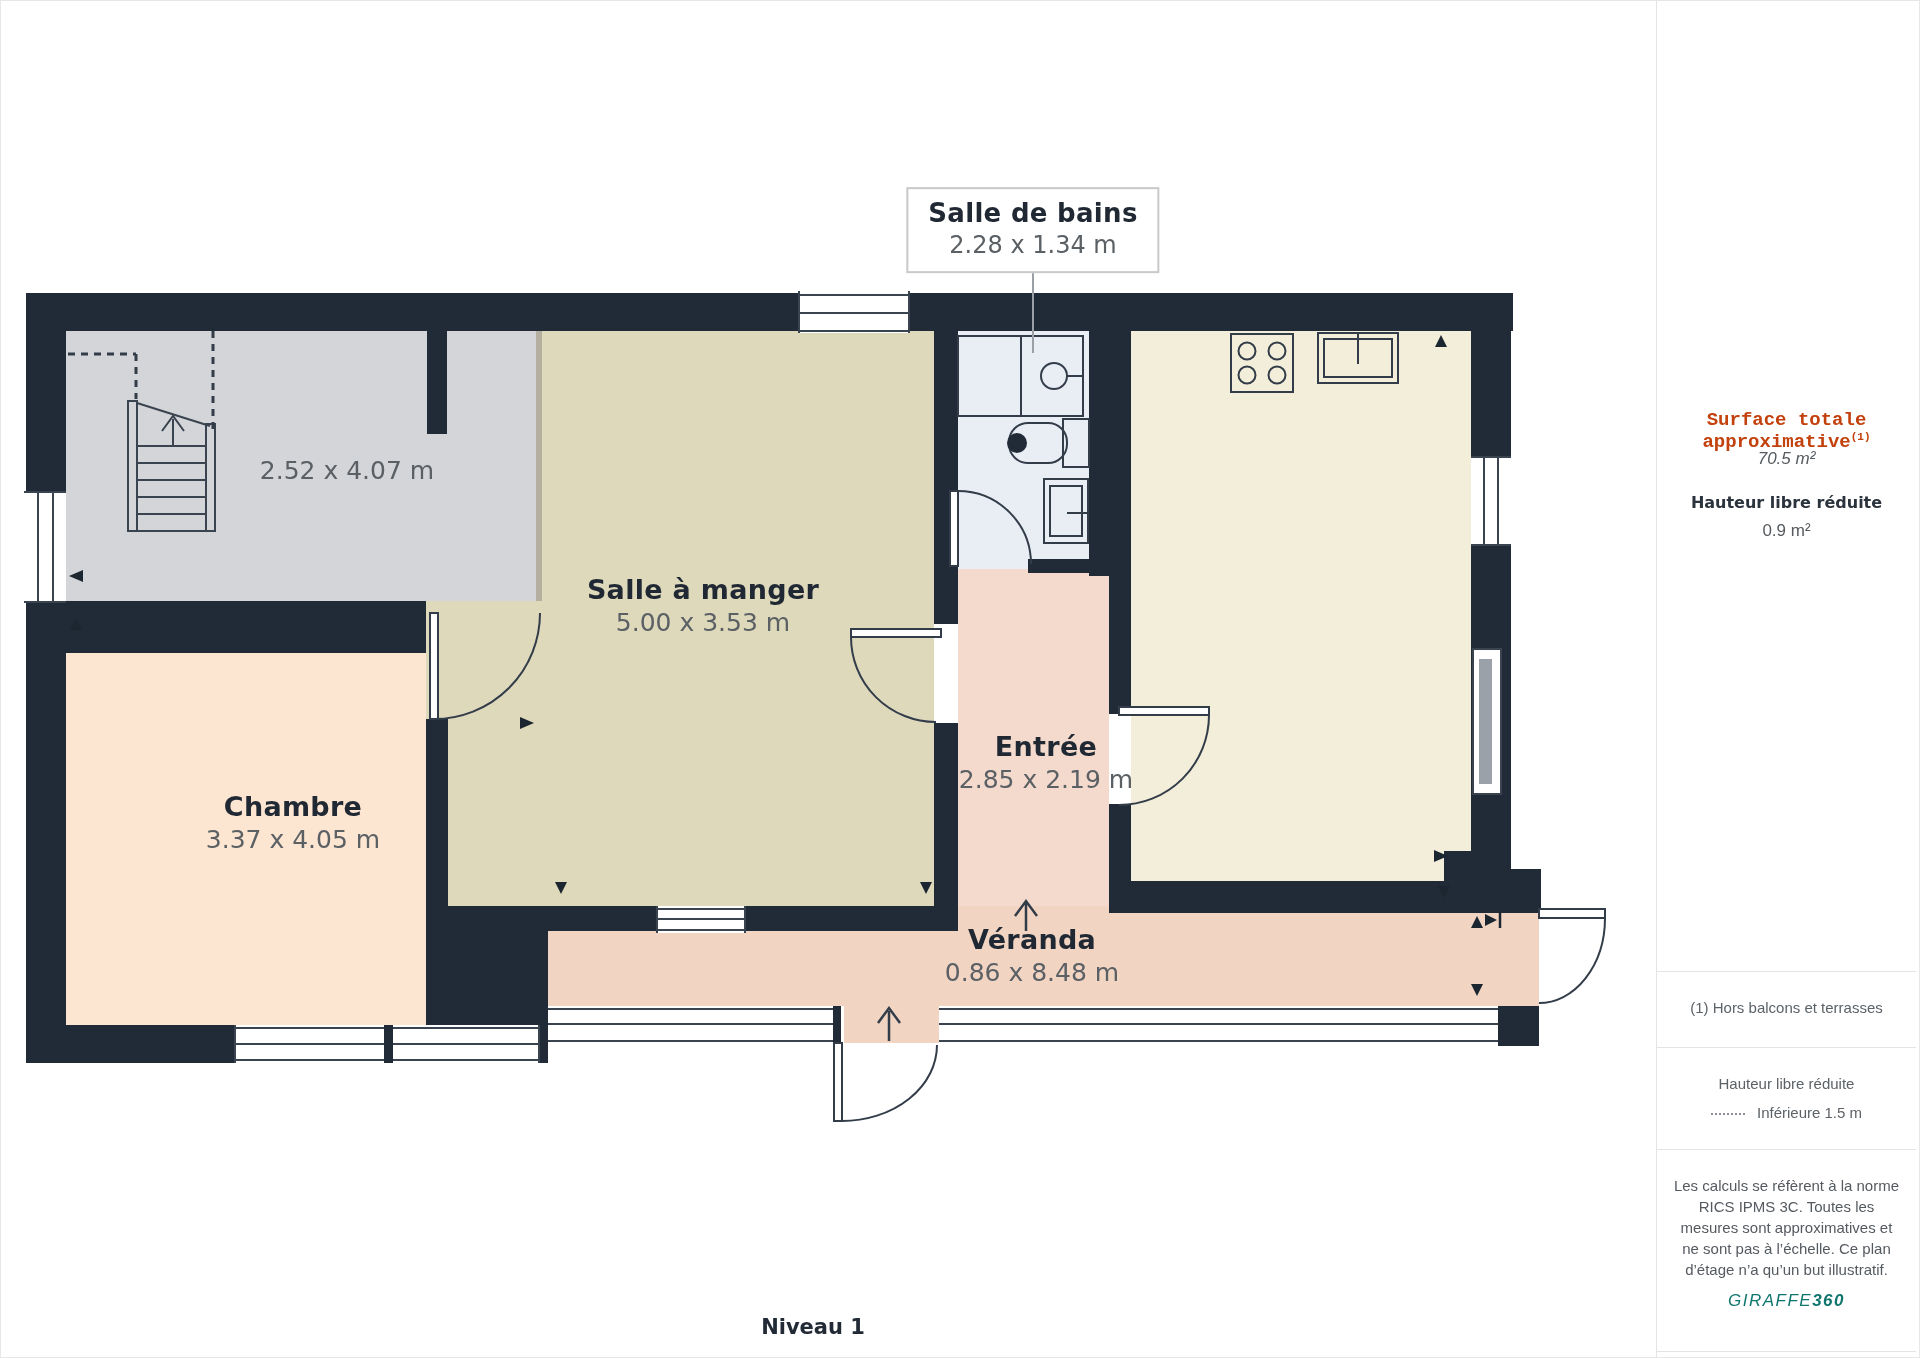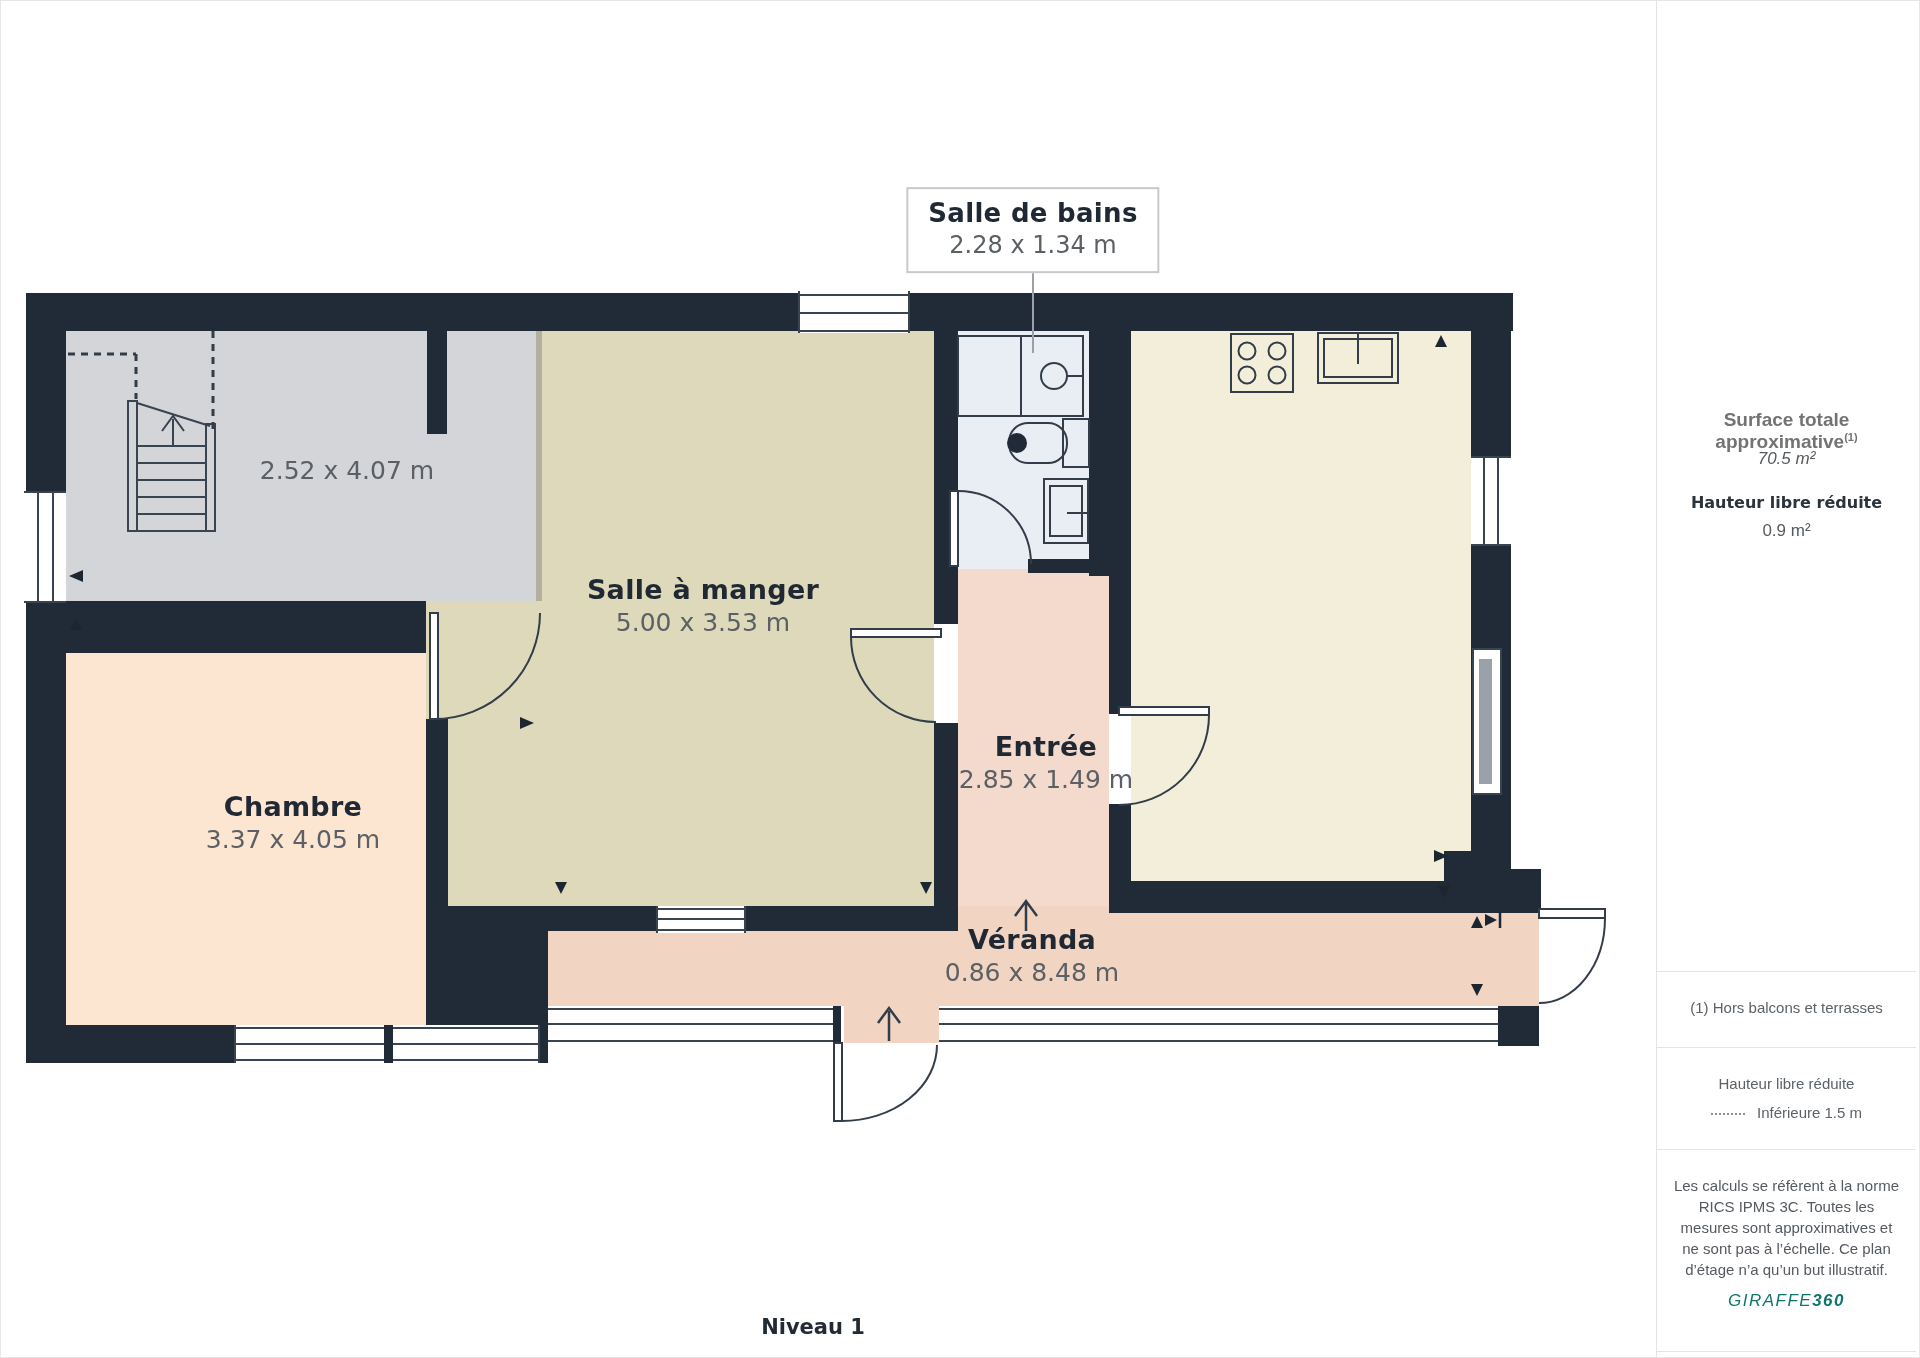--- a/index.html
+++ b/index.html
@@ -8,21 +8,21 @@
   .label{position:absolute;transform:translate(-50%,-50%);text-align:center;white-space:nowrap;}
   .rname{font-weight:700;font-size:27px;color:#1f2833;letter-spacing:.3px;line-height:1.25;}
   .rdim{font-size:25px;color:#5b6065;line-height:1.3;}
   .callout{position:absolute;transform:translate(-50%,-50%);background:#fff;border:2px solid #c9c9c9;border-radius:0;padding:8px 20px 10px;text-align:center;white-space:nowrap;}
   .callout .rname{font-size:26px;}
   .callout .rdim{font-size:24px;}
   .level{position:absolute;transform:translate(-50%,-50%);font-weight:700;font-size:21px;color:#222b35;}
   
   #sidebar{position:absolute;left:1655px;top:0;width:260px;height:1358px;border-left:1px solid #e4e4e4;box-sizing:border-box;font-family:"Liberation Sans",sans-serif;}
   .sb{position:absolute;left:0;width:100%;text-align:center;box-sizing:border-box;padding:0 14px;}
-  .sb-title{font-weight:700;font-size:19px;color:#737373;font-family:Liberation Sans, sans-serif;}
+  .sb-title{font-weight:700;font-size:19px;color:#c2410c;font-family:Liberation Mono, monospace;}
   .sb-title sup{font-size:11px;}
   .sb-value{font-size:17px;color:#565b60;}
   .sb-sub{font-weight:700;font-size:16px;color:#2b333d;font-family:"DejaVu Sans",sans-serif;}
   .sb-small{font-size:15px;color:#5c6267;}
   .sb-hr{position:absolute;left:0;width:100%;border-top:1px solid #e4e4e4;height:0;}
   .dotted{display:inline-block;width:34px;border-top:2px dotted #8a8f96;vertical-align:middle;margin-right:12px;}
   .sb-par{font-size:15px;color:#555a60;line-height:21px;}
   .brand{font-size:17px;letter-spacing:1.5px;color:#0f766e;font-style:italic;}
   .brand b{font-weight:700;}
 </style>
@@ -242,21 +242,21 @@
     <div class="rdim">5.00 x 3.53 m</div>
   </div>
 
   <div class="callout" style="left:1032px;top:229px;">
     <div class="rname">Salle de bains</div>
     <div class="rdim">2.28 x 1.34 m</div>
   </div>
 
   <div class="label" style="left:1045px;top:762px;">
     <div class="rname">Entrée</div>
-    <div class="rdim">2.85 x 1.49 m</div>
+    <div class="rdim">2.85 x 2.19 m</div>
   </div>
 
 
   <div class="label" style="left:1031px;top:955px;">
     <div class="rname">Véranda</div>
     <div class="rdim">0.86 x 8.48 m</div>
   </div>
 
   <div class="level" style="left:812px;top:1326px;">Niveau 1</div>
 

